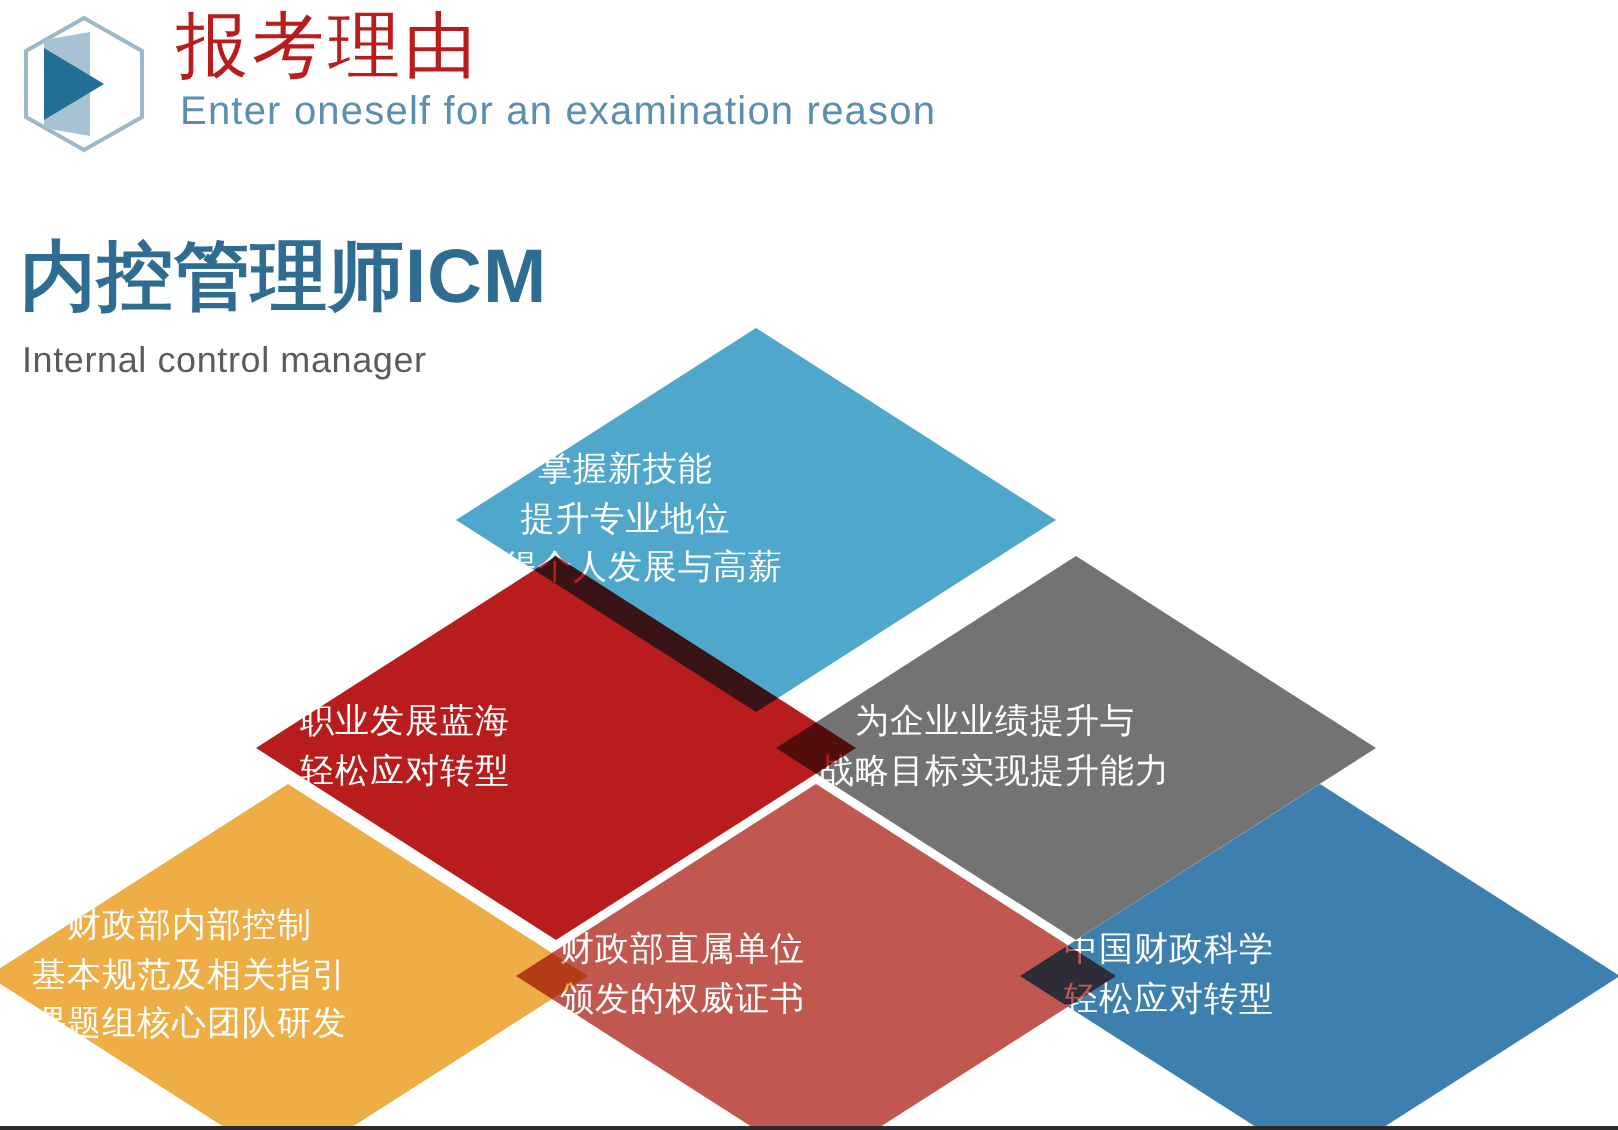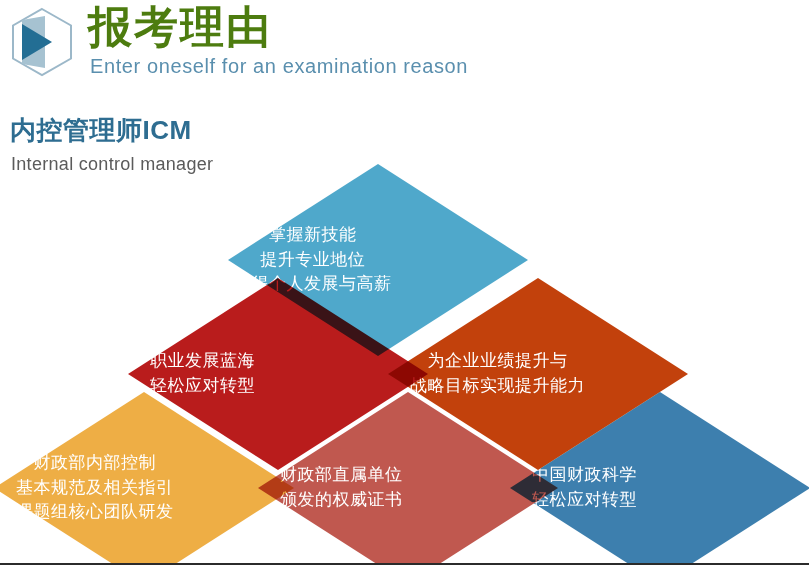--- a/index.html
+++ b/index.html
@@ -25,56 +25,55 @@
   #logo-mark {
     position: absolute;
     left: 8px; top: 6px;
     width: 68px; height: 72px;
   }
   #title-block {
     position: absolute;
     left: 88px; top: 2px;
   }
   #main-title {
-    font-size: 44px;
-    font-weight: bold;
-    color: #4d7c0f;
+    font-size: 36px;
+    font-weight: normal;
+    color: #b91c1c;
     letter-spacing: 2px;
     line-height: 1.15;
     margin: 0;
     white-space: nowrap;
   }
   #main-subtitle {
     font-size: 20px;
     color: #5a8fae;
     letter-spacing: 0.6px;
     margin: 2px 0 0 2px;
     white-space: nowrap;
   }
 
   
   #section-heading {
     position: absolute;
     left: 10px; top: 113px;
   }
   #section-title-cn {
-    font-size: 26px;
+    font-size: 38px;
     font-weight: bold;
     color: #2e6d91;
     letter-spacing: 0.5px;
     margin: 0;
     white-space: nowrap;
   }
   #section-title-en {
     font-size: 18px;
     color: #5b5b5b;
     letter-spacing: 0.3px;
     margin: 6px 0 0 1px;
     white-space: nowrap;
-    text-align: right;
   }
 
   
   #diamond-cluster {
     position: absolute;
     left: 0; top: 180px;
     width: 809px; height: 383px;
   }
   .diamond {
     position: absolute;
@@ -136,21 +135,21 @@
     <div class="diamond-label">掌握新技能
 提升专业地位
 赢得个人发展与高薪</div>
   </div>
 
   <div class="diamond shift-text-right" id="diamond-mid-left" style="background-color: #b91c1c;">
     <div class="diamond-label">职业发展蓝海
 轻松应对转型</div>
   </div>
 
-  <div class="diamond shift-text-right" id="diamond-mid-right" style="background-color: #c2410c;">
+  <div class="diamond shift-text-right" id="diamond-mid-right" style="background-color: #737373;">
     <div class="diamond-label">为企业业绩提升与
 战略目标实现提升能力</div>
   </div>
 
   <div class="diamond shift-text-right" id="diamond-bottom-left" style="background-color: rgb(238, 174, 69);">
     <div class="diamond-label">财政部内部控制
 基本规范及相关指引
 课题组核心团队研发</div>
   </div>
 

